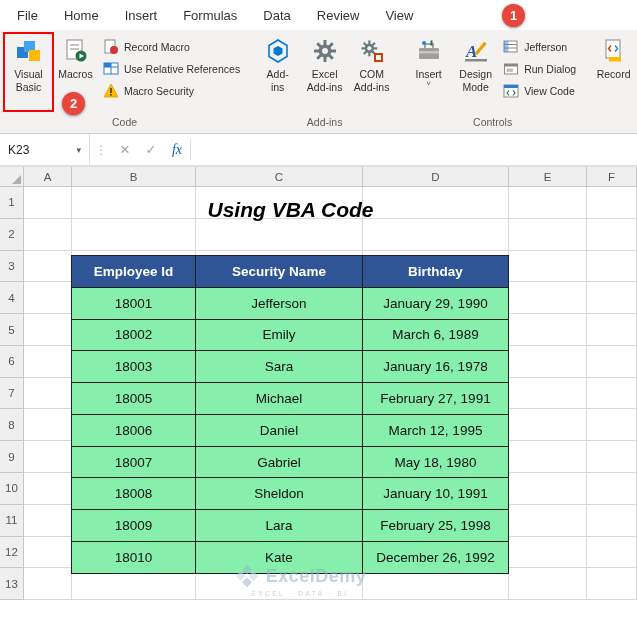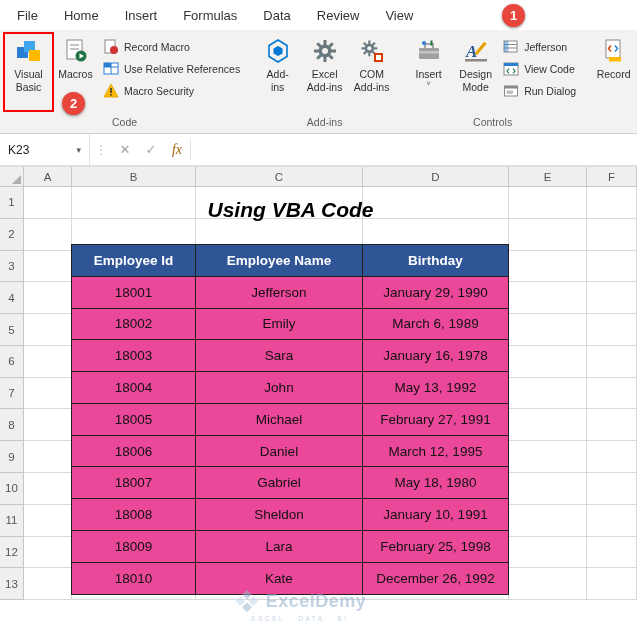--- a/index.html
+++ b/index.html
@@ -29,44 +29,44 @@
 
   .vb-wrap { outline:2.5px solid #ff0000; outline-offset:0px; }
   .chev { font-size:8px; color:#605e5c; line-height:6px; }
 
   
   .formula-bar { height:33px; display:flex; align-items:stretch; background:#fff; border-bottom:2px solid #e1dfdd; }
   .name-box { width:90px; display:flex; align-items:center; padding:0 8px; font-size:12px; color:#222; border-right:1px solid #e1dfdd; cursor:text; }
   .name-box .caret { margin-left:auto; font-size:9px; color:#605e5c; }
   .fb-dots { display:flex; align-items:center; padding:0 5px; color:#b5b2af; font-size:12px; }
   .fb-btn { display:flex; align-items:center; justify-content:center; width:26px; color:#a6a4a2; font-size:13px; cursor:pointer; }
-  .fb-fx { font-family:"Liberation Serif", serif; font-style:italic; color:#a16207; font-size:14px; }
+  .fb-fx { font-family:"Liberation Serif", serif; font-style:italic; color:#0369a1; font-size:14px; }
   .fb-sep { width:1px; background:#e1dfdd; margin:5px 0; }
   .formula-input { flex:1; cursor:text; }
 
   
   .grid { position:relative; height:465px; background:#fff; }
   .col-headers { display:flex; height:20px; }
   .col-head { display:flex; align-items:center; justify-content:center; background:#efefef; border-right:1px solid #c6c6c6; border-bottom:1px solid #c6c6c6; font-size:11.5px; color:#555; }
   .corner { position:relative; }
   .corner::after { content:""; position:absolute; right:2px; bottom:2px; border-left:9px solid transparent; border-bottom:9px solid #b0aeac; }
   .w-rh{width:24px; flex:0 0 24px;} .w-a{width:48px; flex:0 0 48px;} .w-b{width:124px; flex:0 0 124px;}
   .w-c{width:167px; flex:0 0 167px;} .w-d{width:146px; flex:0 0 146px;} .w-e{width:78px; flex:0 0 78px;} .w-f{width:50px; flex:0 0 50px;}
   .grid-row { display:flex; height:31.79px; }
   .row-num { display:flex; align-items:center; justify-content:center; background:#efefef; border-right:1px solid #c6c6c6; border-bottom:1px solid #c6c6c6; font-size:11.5px; color:#555; }
   .cell { border-right:1px solid #d9d9d9; border-bottom:1px solid #d9d9d9; background:#fff; }
 
   
   .sheet-title { position:absolute; left:72px; top:20px; width:437px; height:45px; display:flex; align-items:center; justify-content:center; font-size:21px; font-weight:700; font-style:italic; color:#000; z-index:2; }
-  .emp-table { position:absolute; left:71px; top:77px; border-collapse:collapse; table-layout:fixed; z-index:2; background:#ec4899; }
+  .emp-table { position:absolute; left:71px; top:88px; border-collapse:collapse; table-layout:fixed; z-index:2; background:#86efac; }
   .emp-table th, .emp-table td { border:1.5px solid #1f1f1f; height:31.79px; padding:0 2px; text-align:center; vertical-align:middle; font-size:13.5px; color:#111; overflow:hidden; }
   .emp-table th { color:#fff; font-weight:700; }
   .emp-table col.cb{width:124px;} .emp-table col.cc{width:167px;} .emp-table col.cd{width:146px;}
 
-  .watermark { position:absolute; left:190px; top:421px; width:220px; z-index:3; pointer-events:none; opacity:0.55; display:flex; flex-direction:column; align-items:center; color:#8faecb; }
+  .watermark { position:absolute; left:190px; top:396px; width:220px; z-index:3; pointer-events:none; opacity:0.55; display:flex; flex-direction:column; align-items:center; color:#8faecb; }
   .wm-row { display:flex; align-items:center; gap:6px; }
   .wm-logo { width:26px; height:26px; }
   .wm-name { font-size:18px; font-weight:700; letter-spacing:0.5px; }
   .wm-tagline { font-size:6.5px; letter-spacing:2.5px; margin-top:1px; }
 
   
   .badge { position:absolute; width:23px; height:23px; border-radius:50%; background:#e8453c; color:#fff; font-size:13px; font-weight:700; display:flex; align-items:center; justify-content:center; box-shadow:0 1px 3px rgba(0,0,0,.45); z-index:10; }
   .badge-1 { left:502px; top:4px; }
   .badge-2 { left:62px; top:92px; }
 </style>
@@ -238,37 +238,37 @@
                   <line x1="1" y1="5.5" x2="14" y2="5.5" stroke="#8a8886"></line>
                   <line x1="1" y1="9" x2="14" y2="9" stroke="#8a8886"></line>
                   <rect x="1" y="2" width="4.5" height="11" fill="#2b7cd3" opacity="0.45"></rect>
                 </svg>
             </span>
             <span>Jefferson</span>
           </div>
           <div class="btn-small">
             <span class="ico16">
               <svg viewBox="0 0 16 16">
+                  <rect x="1.5" y="3" width="13" height="10" fill="#fff" stroke="#8a8886"></rect>
+                  <rect x="1.5" y="3" width="13" height="2.5" fill="#8a8886"></rect>
+                  <rect x="4" y="8" width="5.5" height="2.2" fill="#c8c6c4" stroke="#8a8886" stroke-width="0.5"></rect>
+                </svg>
+            </span>
+            <span>Run Dialog</span>
+          </div>
+          <div class="btn-small">
+            <span class="ico16">
+              <svg viewBox="0 0 16 16">
                   <rect x="1" y="2" width="14" height="12" fill="#fff" stroke="#8a8886"></rect>
                   <rect x="1" y="2" width="14" height="3" fill="#2b7cd3"></rect>
                   <path d="M6 7.5 L4 10 L6 12.5" fill="none" stroke="#217346" stroke-width="1.2"></path>
                   <path d="M10 7.5 L12 10 L10 12.5" fill="none" stroke="#217346" stroke-width="1.2"></path>
                 </svg>
             </span>
             <span>View Code</span>
-          </div>
-          <div class="btn-small">
-            <span class="ico16">
-              <svg viewBox="0 0 16 16">
-                  <rect x="1.5" y="3" width="13" height="10" fill="#fff" stroke="#8a8886"></rect>
-                  <rect x="1.5" y="3" width="13" height="2.5" fill="#8a8886"></rect>
-                  <rect x="4" y="8" width="5.5" height="2.2" fill="#c8c6c4" stroke="#8a8886" stroke-width="0.5"></rect>
-                </svg>
-            </span>
-            <span>Run Dialog</span>
           </div>
         </div>
       </div>
       <div class="rgroup-label">Controls</div>
     </div>
     <div class="rdivider"></div>
 
     <div class="rgroup">
       <div class="rgroup-content">
         <div class="btn-large">
@@ -434,44 +434,39 @@
 
     <table class="emp-table">
       <colgroup>
           <col class="cb">
           <col class="cc">
           <col class="cd">
         </colgroup>
       <thead>
           <tr>
             <th style="background: rgb(47, 85, 151);">Employee Id</th>
-            <th style="background: rgb(47, 85, 151);">Employee Name</th>
+            <th style="background: rgb(47, 85, 151);">Security Name</th>
             <th style="background: rgb(47, 85, 151); margin-left: 44px;">Birthday</th>
           </tr>
         </thead>
       <tbody>
           <tr>
             <td>18001</td>
             <td>Jefferson</td>
             <td>January 29, 1990</td>
           </tr>
           <tr>
             <td>18002</td>
             <td>Emily</td>
             <td>March 6, 1989</td>
           </tr>
           <tr>
             <td>18003</td>
             <td>Sara</td>
             <td>January 16, 1978</td>
-          </tr>
-          <tr>
-            <td>18004</td>
-            <td>John</td>
-            <td>May 13, 1992</td>
           </tr>
           <tr>
             <td>18005</td>
             <td>Michael</td>
             <td>February 27, 1991</td>
           </tr>
           <tr>
             <td>18006</td>
             <td>Daniel</td>
             <td>March 12, 1995</td>

